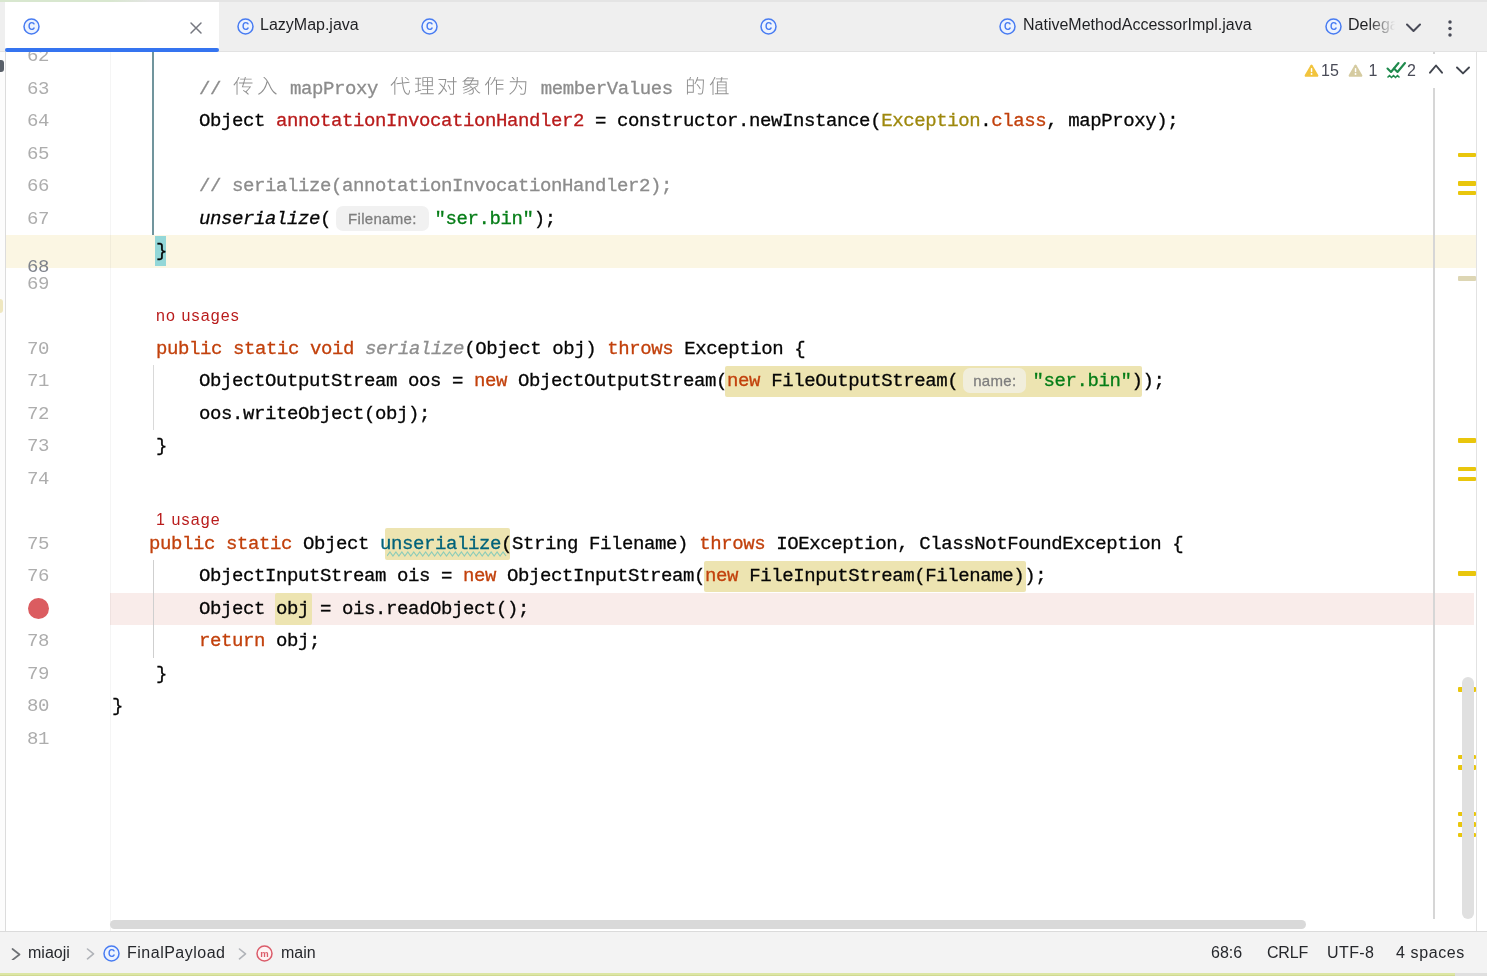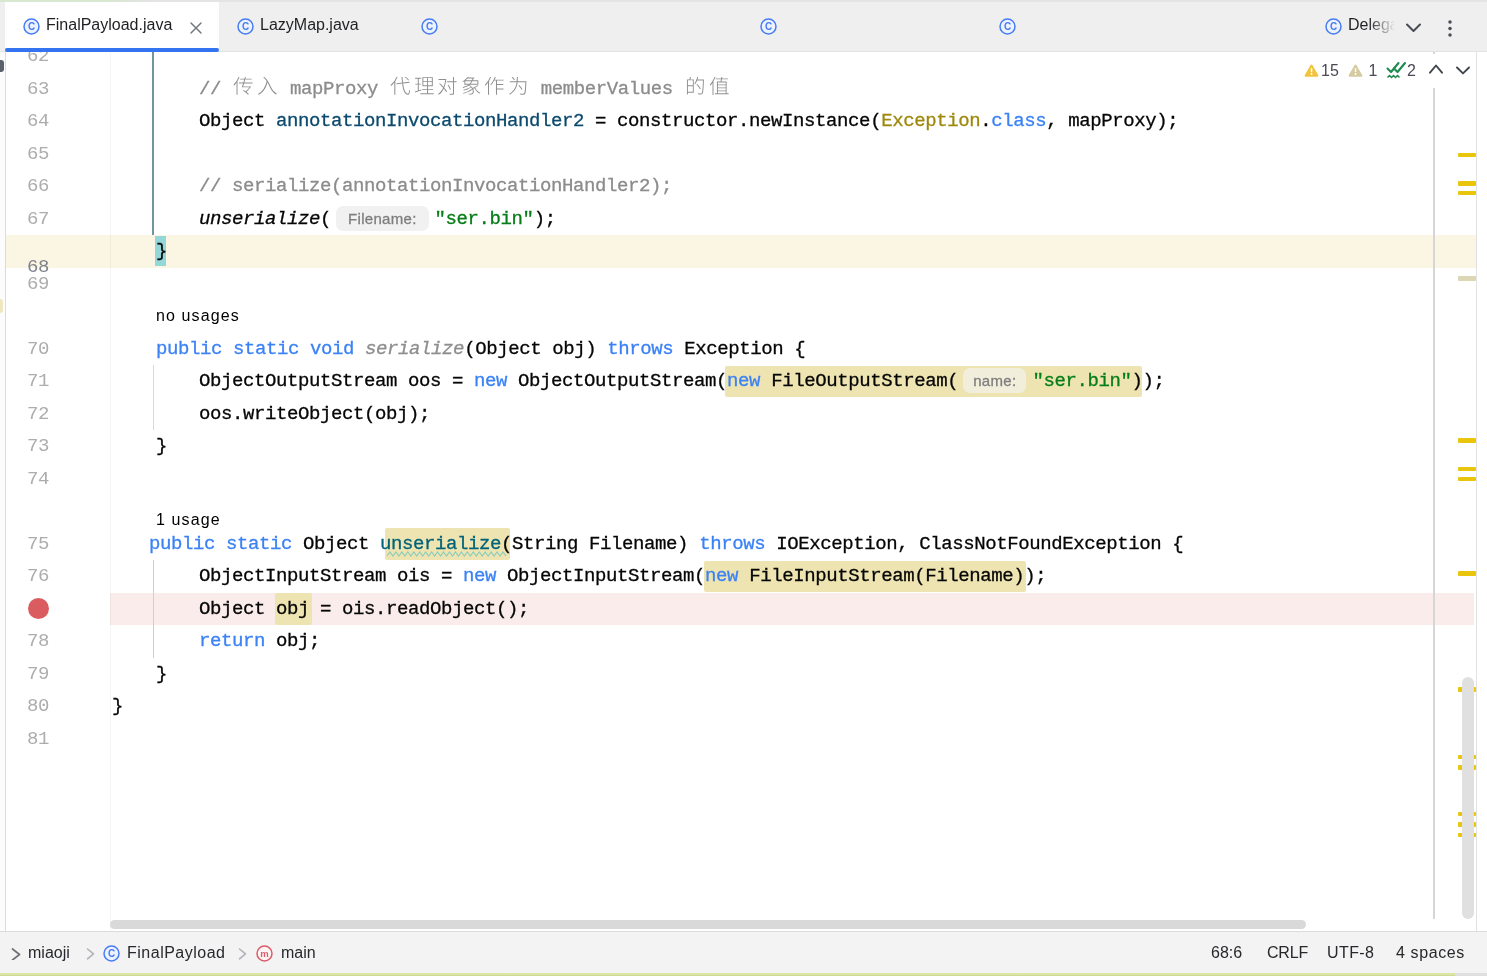--- a/index.html
+++ b/index.html
@@ -2,30 +2,30 @@
 <html><head><meta charset="utf-8"><style>
 * { margin:0; padding:0; box-sizing:border-box; }
 html,body { width:1487px; height:976px; overflow:hidden; background:#fff; position:relative;
   font-family:"Liberation Sans",sans-serif; }
 .row { position:absolute; height:32.5px; line-height:32.5px; white-space:pre;
   font-family:"Liberation Mono",monospace; font-size:19px; letter-spacing:-0.4px; color:#060606; z-index:3;
   -webkit-text-stroke:0.3px currentColor; }
 .num { position:absolute; left:0; width:49px; text-align:right; height:32.5px; line-height:32.5px;
   font-family:"Liberation Mono",monospace; font-size:19px; letter-spacing:-0.4px; color:#ADADAD; z-index:3; }
 .num.cur { color:#7F838B; }
-.k { color:#3b82f6; } .s { color:#067D17; } .c { color:#8C8C8C; }
-.gr { color:#0c4a6e; } .gri { color:#8E8E8E; font-style:italic; }
+.k { color:#c2410c; } .s { color:#067D17; } .c { color:#8C8C8C; }
+.gr { color:#b91c1c; } .gri { color:#8E8E8E; font-style:italic; }
 .an { color:#9E880D; } .tl { color:#00627A; }
 .pill { display:inline-block; height:25px; line-height:25px; background:#F1F1F1; border-radius:7px;
   font-family:"Liberation Sans",sans-serif; font-size:15px; letter-spacing:0.3px; color:#7E7E7E;
   padding:0 12px; margin:0 6px 0 5px; vertical-align:middle; }
 .pill.pn { padding:0 10px; background:#F1EEDC; }
 .cj { fill:#8F8F8F; vertical-align:-4.4px; margin:0 1.45px; }
 .hint { position:absolute; left:156px; height:32.5px; line-height:32.5px; font-size:16px;
-  letter-spacing:1.1px; color:#000000; z-index:3; }
+  letter-spacing:1.1px; color:#b91c1c; z-index:3; }
 .tabbar { position:absolute; left:0; top:0; width:1487px; height:52px; background:#EFEFEF;
   border-bottom:1px solid #E2E2E2; z-index:10; }
 .atab { position:absolute; left:5px; top:0; width:214px; height:47.5px; background:#fff; }
 .aline { position:absolute; left:5px; top:47.5px; width:214px; height:4.5px; background:#3574F0; border-radius:2.5px; }
 .tlabel { position:absolute; top:0; height:48px; line-height:50px; font-size:16px; color:#1F2023; }
 .status { position:absolute; left:0; top:931px; width:1487px; height:41.5px; background:#F3F3F3;
   border-top:1px solid #DBDBDB; z-index:10; }
 .bct { position:absolute; top:0; height:41px; line-height:42px; font-size:16px; color:#26282C; }
 .icnt { position:absolute; top:55.5px; height:30px; line-height:30px; font-size:16px; color:#494B57; z-index:4; }
 .topline { position:absolute; top:0; left:0; width:1487px; height:1.5px;
@@ -126,38 +126,38 @@
 <div class="row" style="top:625.0px;left:199px"><span class="k">return</span> obj;</div>
 <div class="row" style="top:657.5px;left:156px">}</div>
 <div class="row" style="top:690.0px;left:112px">}</div>
 <div class="tabbar">
 <div class="atab"></div>
     <div class="aline"></div>
 <svg style="position:absolute;left:23px;top:17.5px" width="17" height="17" viewBox="0 0 17 17">
       <circle cx="8.5" cy="8.5" r="7.5" fill="#EDF3FE" stroke="#487CF2" stroke-width="1.5"></circle>
       <text x="8.5" y="12.2" text-anchor="middle" font-family="Liberation Sans" font-size="10" font-weight="bold" fill="#487CF2">C</text>
     </svg>
-<div class="tlabel" style="left:46px;letter-spacing:0px">FinalPayload.java</div>
 <svg style="position:absolute;left:237px;top:17.5px" width="17" height="17" viewBox="0 0 17 17">
       <circle cx="8.5" cy="8.5" r="7.5" fill="#EDF3FE" stroke="#487CF2" stroke-width="1.5"></circle>
       <text x="8.5" y="12.2" text-anchor="middle" font-family="Liberation Sans" font-size="10" font-weight="bold" fill="#487CF2">C</text>
     </svg>
 <div class="tlabel" style="left:260px;letter-spacing:0px">LazyMap.java</div>
 <svg style="position:absolute;left:420.5px;top:17.5px" width="17" height="17" viewBox="0 0 17 17">
       <circle cx="8.5" cy="8.5" r="7.5" fill="#EDF3FE" stroke="#487CF2" stroke-width="1.5"></circle>
       <text x="8.5" y="12.2" text-anchor="middle" font-family="Liberation Sans" font-size="10" font-weight="bold" fill="#487CF2">C</text>
     </svg>
 <svg style="position:absolute;left:760px;top:17.5px" width="17" height="17" viewBox="0 0 17 17">
       <circle cx="8.5" cy="8.5" r="7.5" fill="#EDF3FE" stroke="#487CF2" stroke-width="1.5"></circle>
       <text x="8.5" y="12.2" text-anchor="middle" font-family="Liberation Sans" font-size="10" font-weight="bold" fill="#487CF2">C</text>
     </svg>
 <svg style="position:absolute;left:999px;top:17.5px" width="17" height="17" viewBox="0 0 17 17">
       <circle cx="8.5" cy="8.5" r="7.5" fill="#EDF3FE" stroke="#487CF2" stroke-width="1.5"></circle>
       <text x="8.5" y="12.2" text-anchor="middle" font-family="Liberation Sans" font-size="10" font-weight="bold" fill="#487CF2">C</text>
     </svg>
+<div class="tlabel" style="left:1023px;letter-spacing:0px">NativeMethodAccessorImpl.java</div>
 <svg style="position:absolute;left:1325px;top:17.5px" width="17" height="17" viewBox="0 0 17 17">
       <circle cx="8.5" cy="8.5" r="7.5" fill="#EDF3FE" stroke="#487CF2" stroke-width="1.5"></circle>
       <text x="8.5" y="12.2" text-anchor="middle" font-family="Liberation Sans" font-size="10" font-weight="bold" fill="#487CF2">C</text>
     </svg>
 <div class="tlabel" style="left:1348px;width:50px;overflow:hidden">Delegating</div>
 <div style="position:absolute;left:1368px;top:1px;width:32px;height:46px;background:linear-gradient(to right,rgba(239,239,239,0),#EFEFEF 85%)"></div>
 <svg style="position:absolute;left:189px;top:21px" width="14" height="14" viewBox="0 0 14 14">
       <path d="M2 2 L12 12 M12 2 L2 12" stroke="#767880" stroke-width="1.5" stroke-linecap="round"></path>
     </svg>
 <svg style="position:absolute;left:1406px;top:22px" width="15" height="12" viewBox="0 0 15 12">

